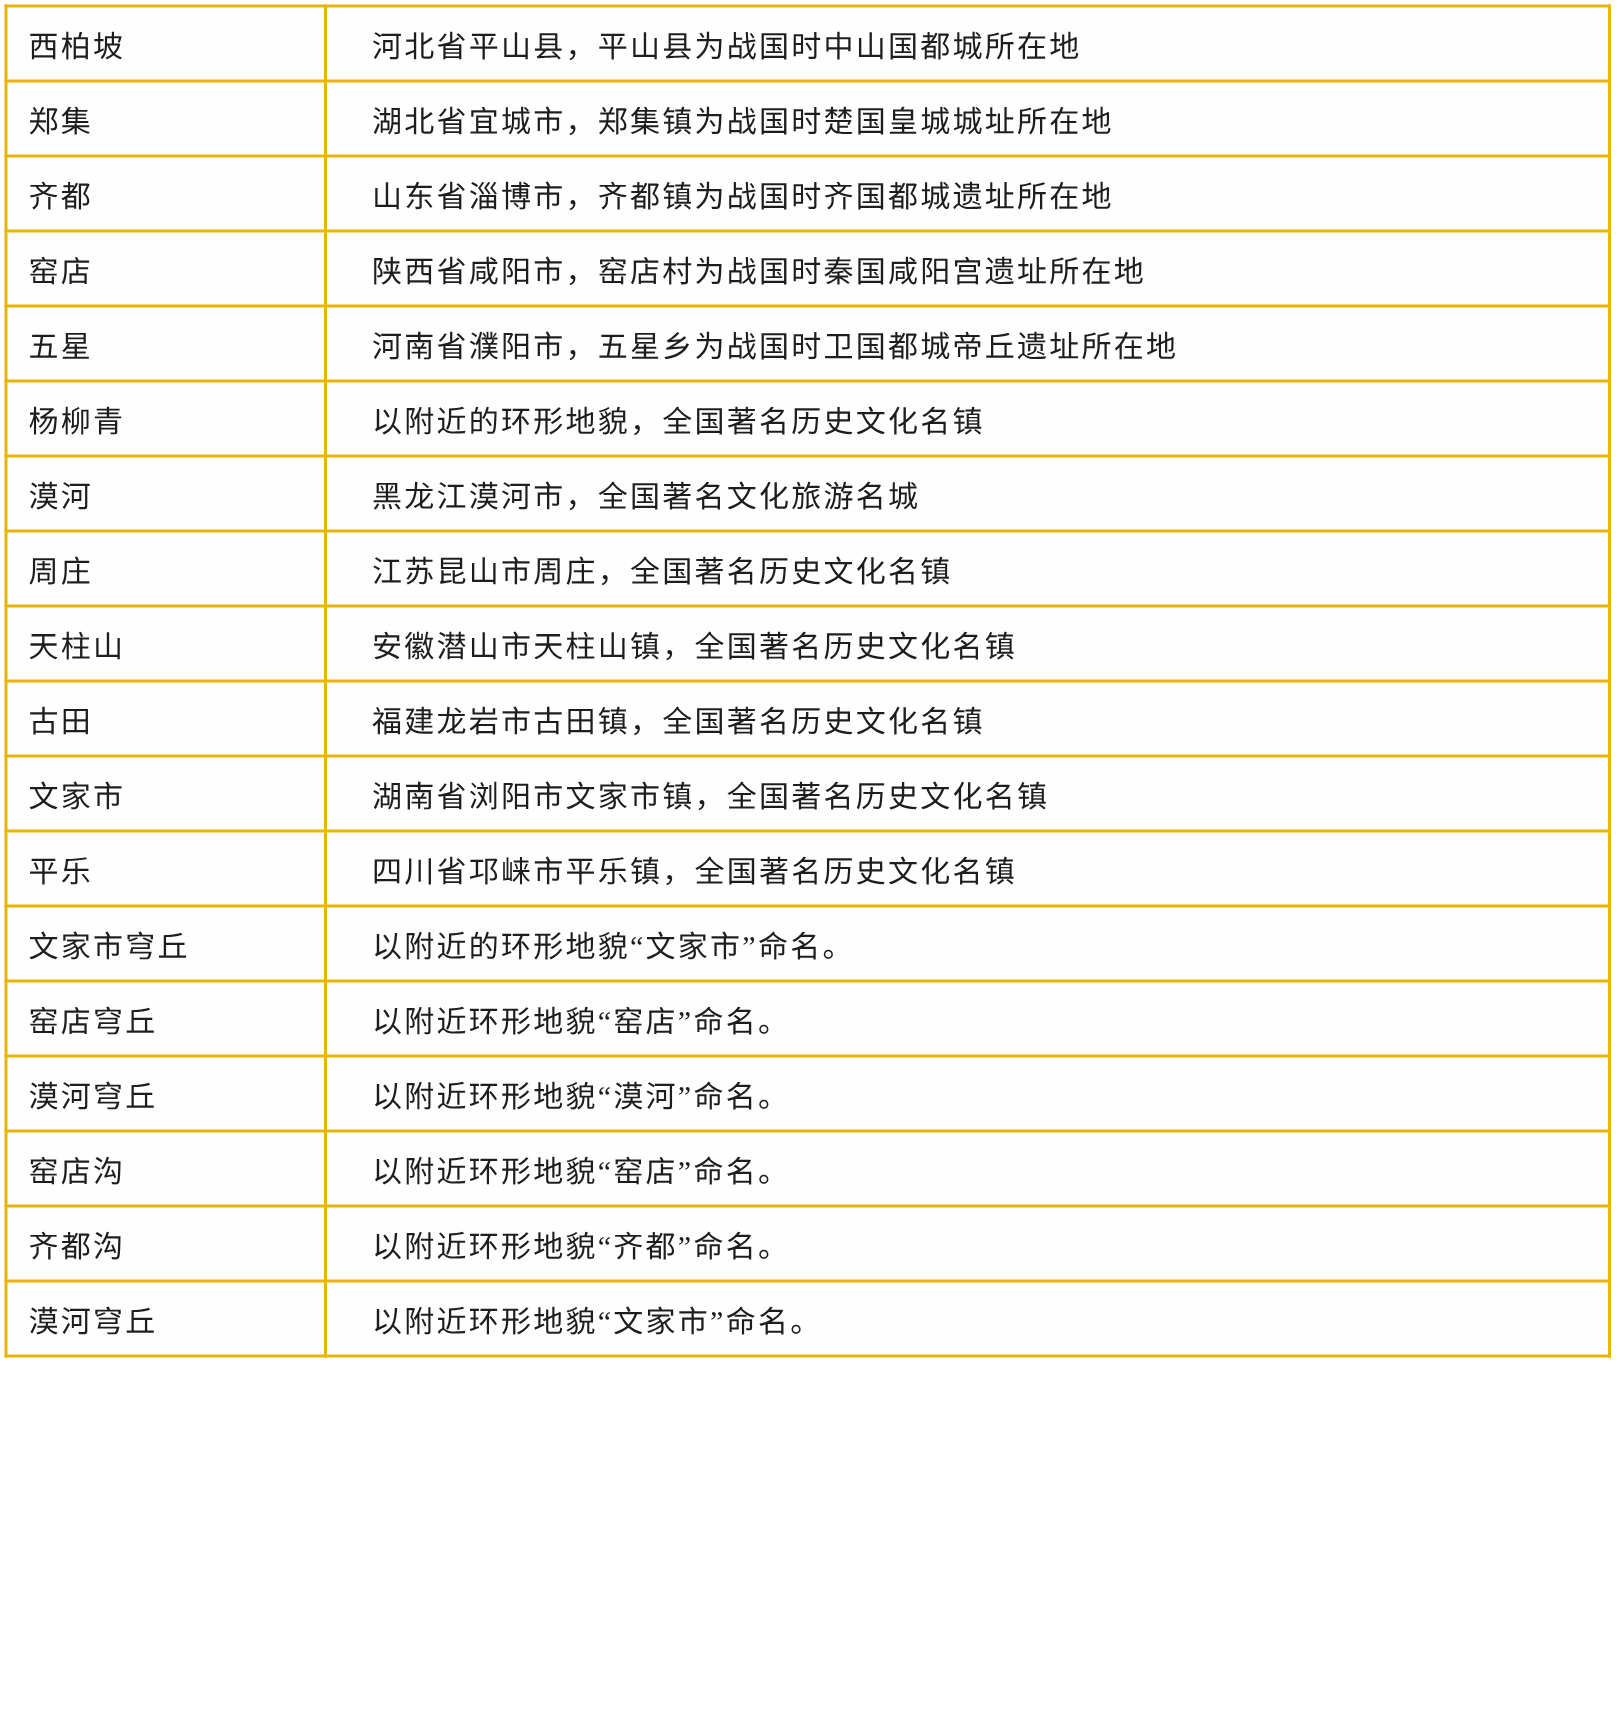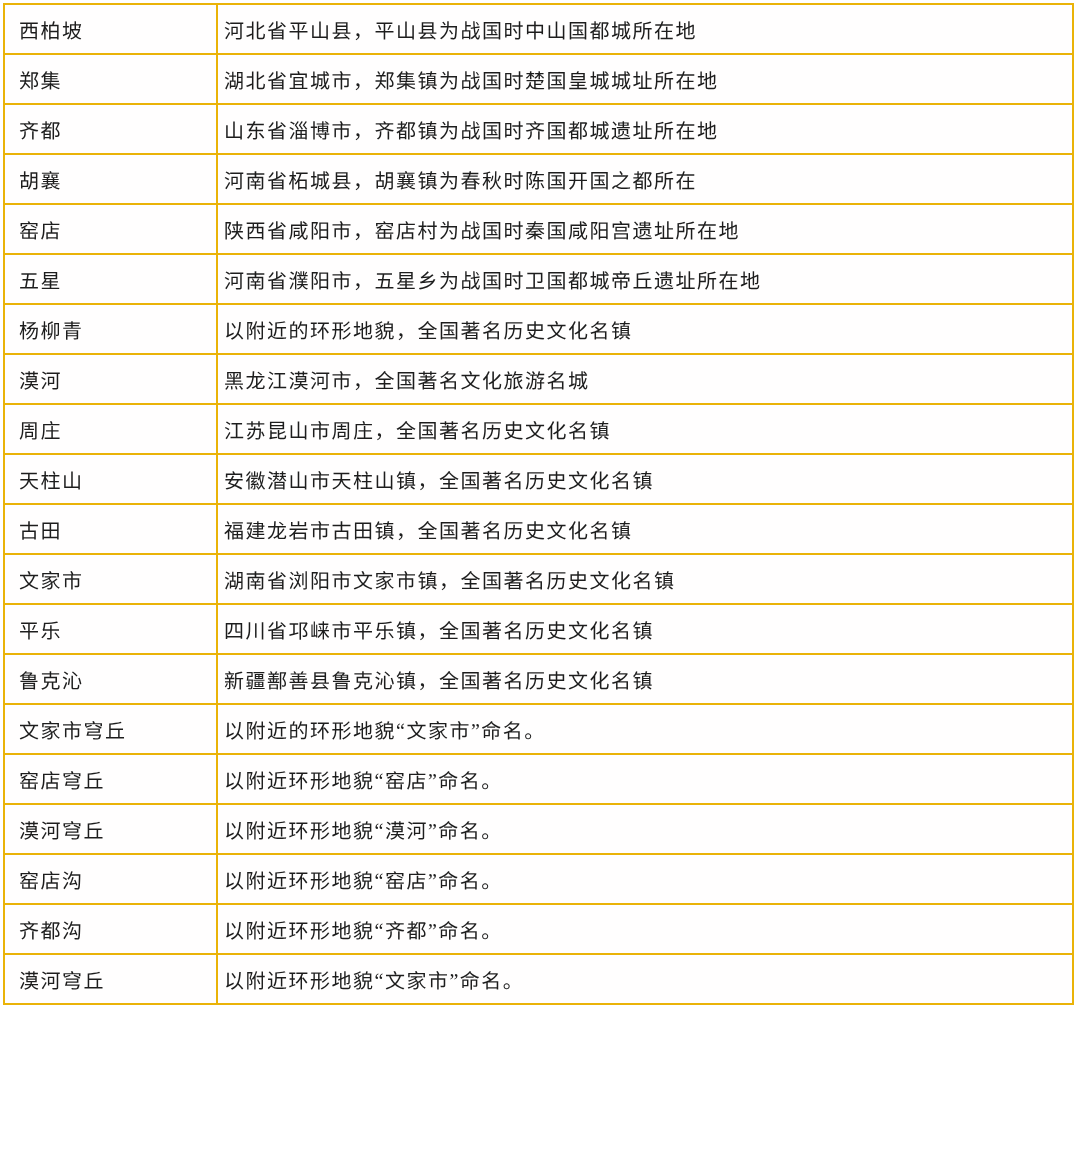--- a/index.html
+++ b/index.html
@@ -30,21 +30,21 @@
     vertical-align: middle;
     background: #fffefe;
     white-space: nowrap;
     overflow: hidden;
   }
   td.col-name {
     width: 197px;
     padding: 0 0 0 14px;
   }
   td.col-desc {
-    padding: 0 0 0 6px;
+    padding: 0 0 0 30px;
   }
 </style>
 </head>
 <body>
 
 <div class="table-wrap">
   <table class="places-table">
     <tbody id="table-body">
   <tr>
     <td class="col-name">西柏坡</td>
@@ -55,24 +55,20 @@
   <tr>
     <td class="col-name">郑集</td>
     <td class="col-desc">湖北省宜城市，郑集镇为战国时楚国皇城城址所在地</td>
   </tr>
 
   <tr>
     <td class="col-name">齐都</td>
     <td class="col-desc">山东省淄博市，齐都镇为战国时齐国都城遗址所在地</td>
   </tr>
 
-  <tr>
-    <td class="col-name">胡襄</td>
-    <td class="col-desc">河南省柘城县，胡襄镇为春秋时陈国开国之都所在</td>
-  </tr>
 
   <tr>
     <td class="col-name">窑店</td>
     <td class="col-desc">陕西省咸阳市，窑店村为战国时秦国咸阳宫遗址所在地</td>
   </tr>
 
 
   <tr>
     <td class="col-name">五星</td>
     <td class="col-desc">河南省濮阳市，五星乡为战国时卫国都城帝丘遗址所在地</td>
@@ -106,24 +102,20 @@
   <tr>
     <td class="col-name">文家市</td>
     <td class="col-desc">湖南省浏阳市文家市镇，全国著名历史文化名镇</td>
   </tr>
 
   <tr>
     <td class="col-name">平乐</td>
     <td class="col-desc">四川省邛崃市平乐镇，全国著名历史文化名镇</td>
   </tr>
 
-  <tr>
-    <td class="col-name">鲁克沁</td>
-    <td class="col-desc">新疆鄯善县鲁克沁镇，全国著名历史文化名镇</td>
-  </tr>
 
   <tr>
     <td class="col-name">文家市穹丘</td>
     <td class="col-desc">以附近的环形地貌“文家市”命名。</td>
   </tr>
 
   <tr>
     <td class="col-name">窑店穹丘</td>
     <td class="col-desc">以附近环形地貌“窑店”命名。</td>
   </tr>

